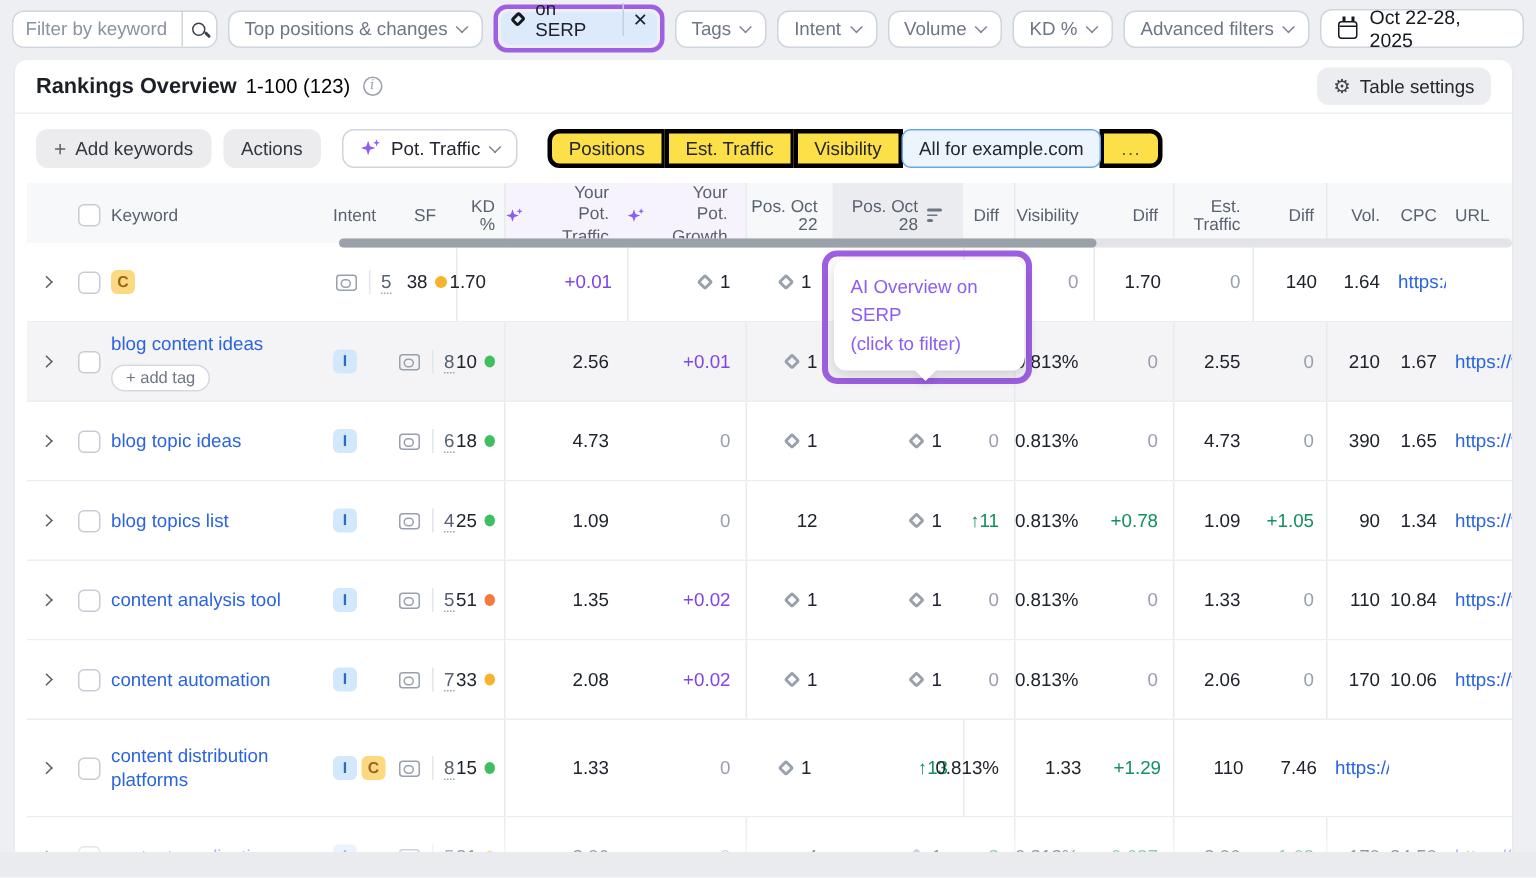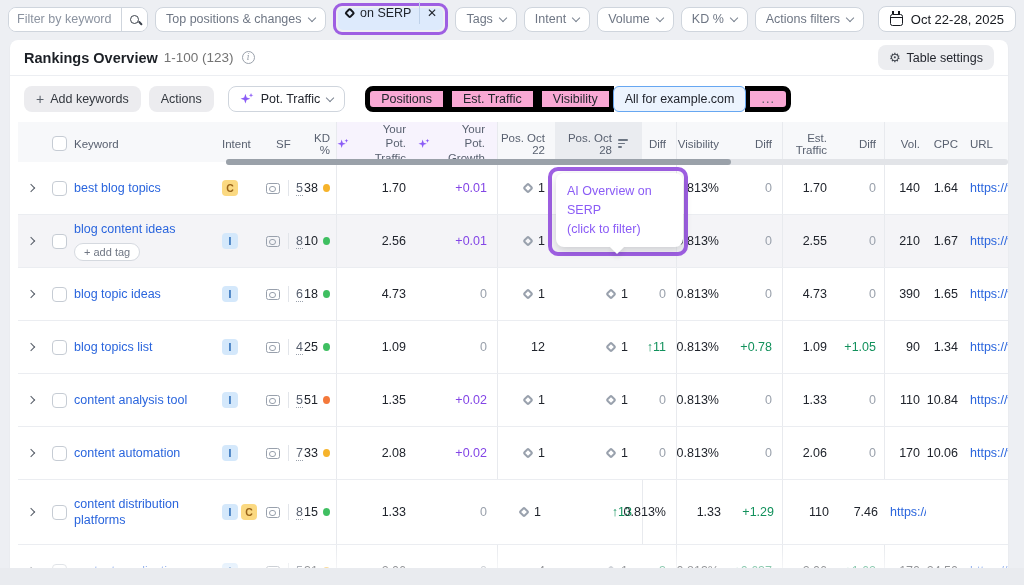--- a/index.html
+++ b/index.html
@@ -26,32 +26,32 @@
   .dia.hl { border-color:#5d6571; }
   .date-btn { margin-left:auto; display:flex; align-items:center; gap:8px; background:#fff; border:1px solid #cfd5dd; border-radius:8px; height:26px; padding:0 11px; font-size:13px; color:#16191f; font-weight:500; cursor:pointer; }
   .cal { position:relative; width:13px; height:12px; border:1.6px solid #15181e; border-radius:2.5px; margin-top:2px; }
   .cal::before { content:''; position:absolute; top:-4.5px; left:1.5px; width:2px; height:3px; background:#15181e; box-shadow:6px 0 0 #15181e; }
   .cal::after { content:''; position:absolute; top:1.5px; left:0; right:0; height:1.6px; background:#15181e; }
 
   
   .card { position:absolute; left:10px; top:40px; width:998px; height:545px; background:#fff; border-radius:8px 8px 0 0; box-shadow:0 1px 2px rgba(20,30,50,.06); overflow:hidden; }
   .card-head { display:flex; align-items:center; height:36px; padding:0 14px; border-bottom:1px solid #eceef2; }
   .title { font-size:14.5px; font-weight:700; color:#1c2026; }
-  .range { font-size:13.5px; color:#737373; margin-left:6px; }
+  .range { font-size:13.5px; color:#000000; margin-left:6px; }
   .info { width:13px; height:13px; border-radius:50%; border:1.2px solid #9aa1ab; color:#9aa1ab; font-size:9px; line-height:11px; text-align:center; font-family:"DejaVu Serif",serif; font-style:italic; margin-left:8px; }
   .settings-btn { margin-left:auto; display:flex; align-items:center; gap:6px; background:#ecedf0; border-radius:8px; height:25px; padding:0 11px; font-size:12.5px; color:#23262e; cursor:pointer; }
   .gear { font-size:13px; color:#41464f; line-height:1; }
 
   .card-toolbar { display:flex; align-items:center; height:46px; padding:0 14px; }
   .gbtn { display:flex; align-items:center; gap:6px; background:#ececef; border-radius:8px; height:26px; padding:0 12px; font-size:12.5px; color:#33383f; cursor:pointer; white-space:nowrap; }
   .gbtn + .gbtn { margin-left:8px; }
   .plus { font-size:14px; color:#5a616b; margin-top:-1px; }
   .wbtn { display:flex; align-items:center; gap:7px; background:#fff; border:1px solid #cfd5dd; border-radius:8px; height:26px; padding:0 11px; font-size:12.5px; color:#23262e; margin-left:14px; cursor:pointer; white-space:nowrap; }
   .segs { display:flex; margin-left:20px; }
-  .seg { background:#f9a8d4; border:5px solid #000000; height:26px; display:flex; align-items:center; padding:0 11px; font-size:12.5px; color:#23262e; margin-left:-1px; cursor:pointer; white-space:nowrap; }
+  .seg { background:#fde047; border:3px solid #000000; height:26px; display:flex; align-items:center; padding:0 11px; font-size:12.5px; color:#23262e; margin-left:-1px; cursor:pointer; white-space:nowrap; }
   .seg:first-child { border-radius:8px 0 0 8px; margin-left:0; }
   .seg.sel { border:1px solid #67a7f1; background:#ecf4fe; border-radius:6px; z-index:2; }
   .seg.more { border-radius:0 8px 8px 0; color:#555b64; letter-spacing:1px; }
 
   
   .tgrid { --cols:26px 30px 148px 42px 40px 32px 82px 79px 58px 87px 34px 53px 53px 53px 49px 42px 38px 44px; padding-left:8px; }
   .thead { position:relative; display:grid; grid-template-columns:var(--cols); height:40px; background:#f7f8fa; font-size:11.5px; color:#596170; }
   .th { display:flex; align-items:center; }
   .gb { border-left:1px solid #e8eaee; }
   .num { justify-content:flex-end; text-align:right; }
@@ -133,21 +133,21 @@
       </div>
     <div class="pill">
         <span>Volume</span>
         <span class="chev-d"></span>
       </div>
     <div class="pill">
         <span>KD %</span>
         <span class="chev-d"></span>
       </div>
     <div class="pill">
-        <span>Actions filters</span>
+        <span>Advanced filters</span>
         <span class="chev-d"></span>
       </div>
     <div class="date-btn">
         <span class="cal"></span>
         <span>Oct 22-28, 2025</span>
       </div>
   </div>
 
   <div class="card">
     <div class="card-head">
@@ -230,23 +230,20 @@
         <div class="hthumb"></div>
       </div>
       <div id="rows">
           <div class="trow">
             <div class="cell ctr">
               <span class="chev-r"></span>
             </div>
             <div class="cell ctr">
               <span class="cb"></span>
             </div>
-            <div class="cell kwcell">
-              <a class="kw-link">best blog topics</a>
-            </div>
             <div class="cell">
               <span class="badge b-c">C</span>
             </div>
             <div class="cell sfcell">
               <span class="sf-ico"></span>
               <span class="sf-sep"></span>
               <span class="sf-num">5</span>
             </div>
             <div class="cell kdcell">
               <span>38</span>

